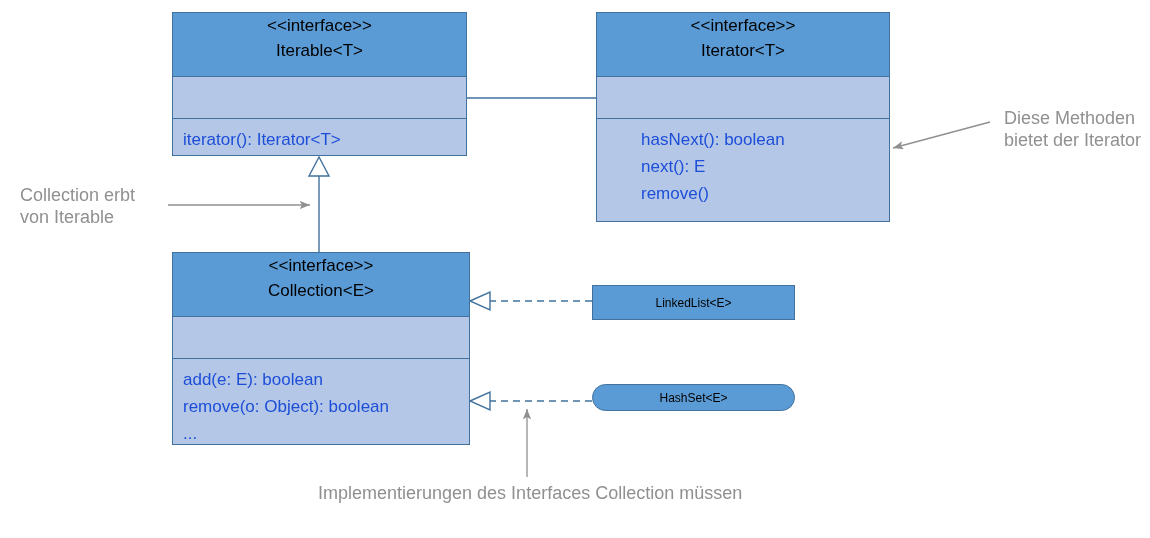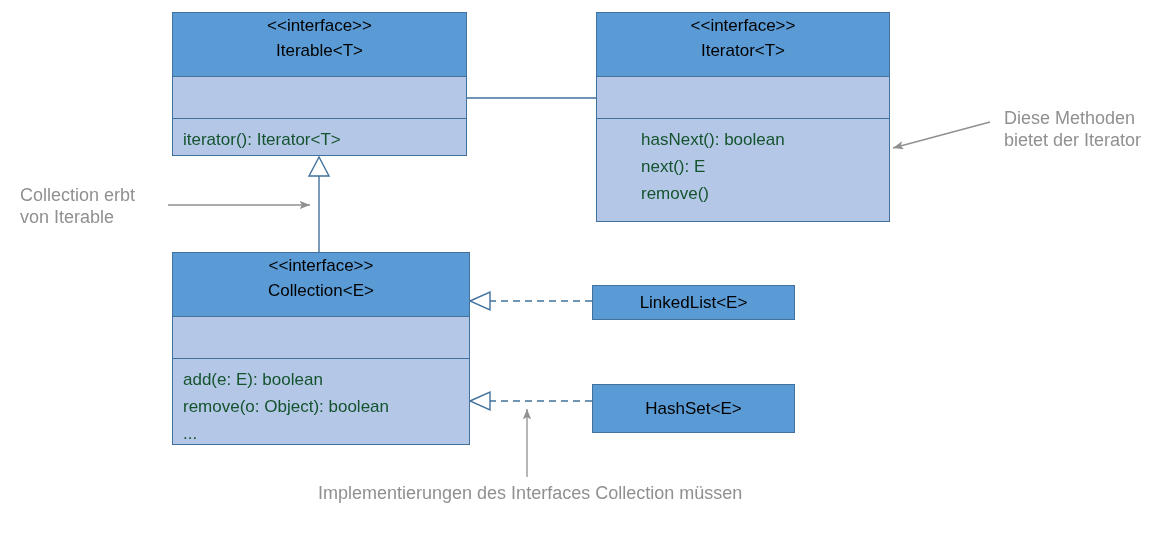--- a/index.html
+++ b/index.html
@@ -34,34 +34,34 @@
   }
   .uml-attrs {
     background: #B4C7E7;
     border-bottom: 1px solid #41719C;
     box-sizing: border-box;
   }
   .uml-ops {
     background: #B4C7E7;
     box-sizing: border-box;
     padding: 7px 10px 0 10px;
-    color: #14532d;
+    color: #1d4ed8;
     font-size: 17px;
     line-height: 27px;
   }
   .uml-ops div { white-space: nowrap; }
 
   
   .uml-simple {
     position: absolute;
     box-sizing: border-box;
     border: 1px solid #41719C;
     background: #5B9BD5;
     color: #000000;
-    font-size: 17px;
+    font-size: 12px;
     display: flex;
     align-items: center;
     justify-content: center;
   }
 
   
   .note {
     position: absolute;
     color: #909090;
     font-size: 18px;
@@ -157,21 +157,21 @@
       <div>add(e: E): boolean</div>
       <div>remove(o: Object): boolean</div>
       <div>...</div>
     </div>
   </div>
 
   <div class="uml-simple" style="left:592px; top:285px; width:203px; height:35px;">
     <span>LinkedList&lt;E&gt;</span>
   </div>
 
-  <div class="uml-simple" style="left:592px; top:384px; width:203px; height:49px;">
+  <div class="uml-simple" style="left:592px; top:384px; width:203px; height:27px;border-radius:15px;">
     <span>HashSet&lt;E&gt;</span>
   </div>
 
   <div class="note" style="left:1004px; top:107px;">
     <div>Diese Methoden</div>
     <div>bietet der Iterator</div>
   </div>
 
   <div class="note" style="left:20px; top:184px;">
     <div>Collection erbt</div>

